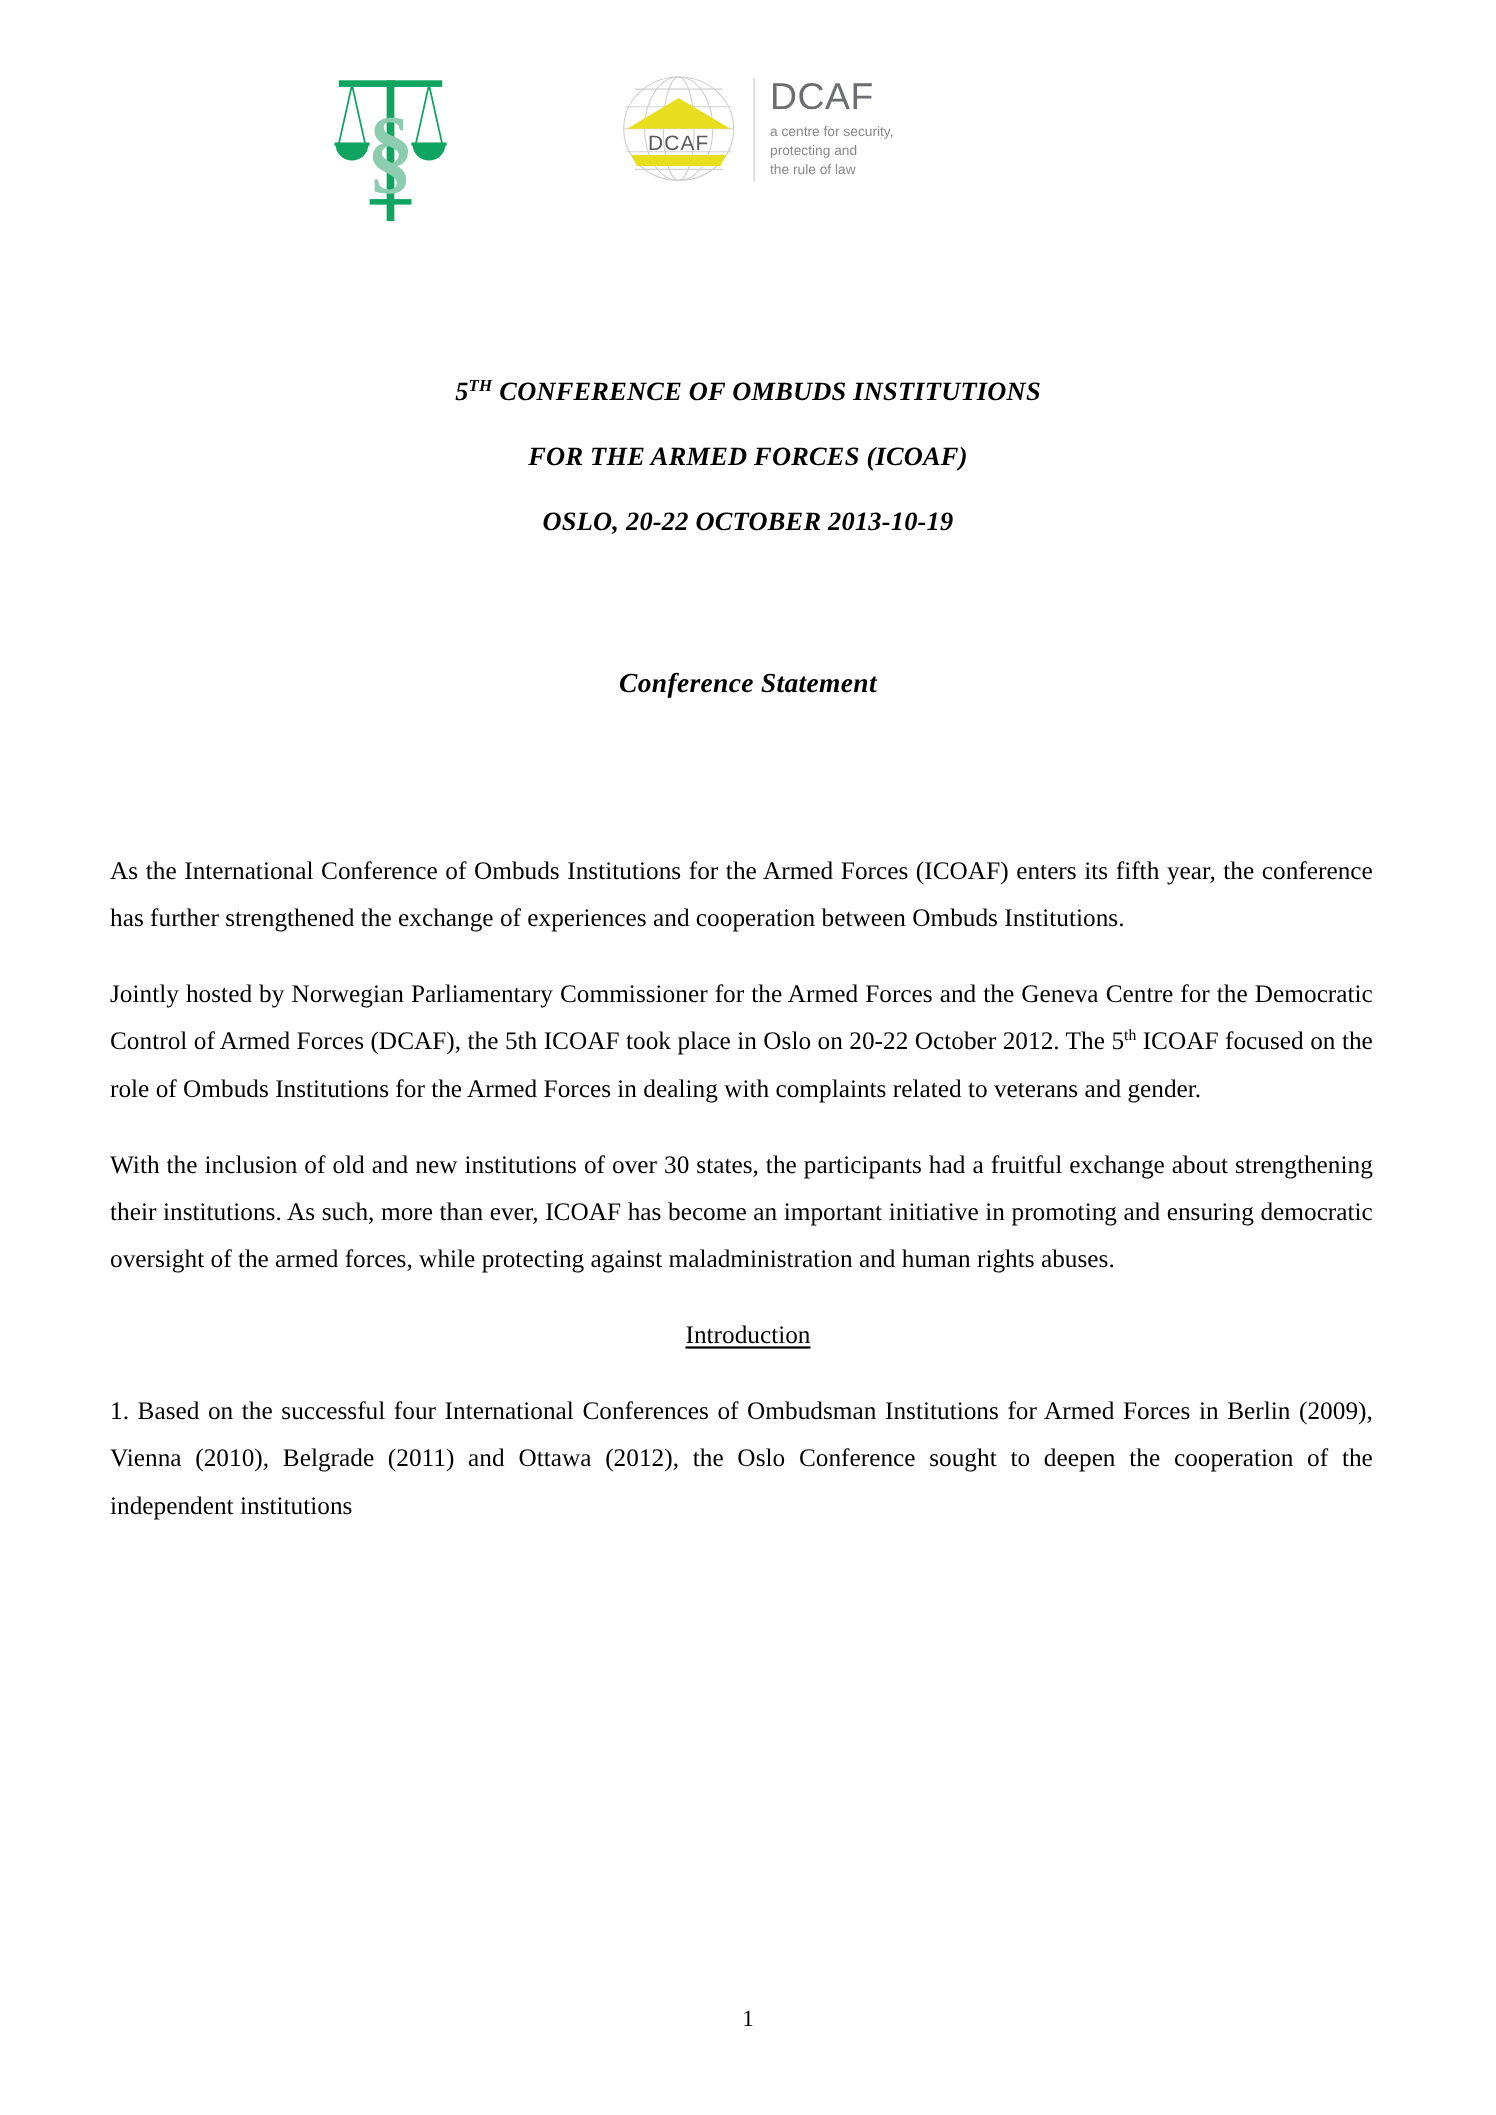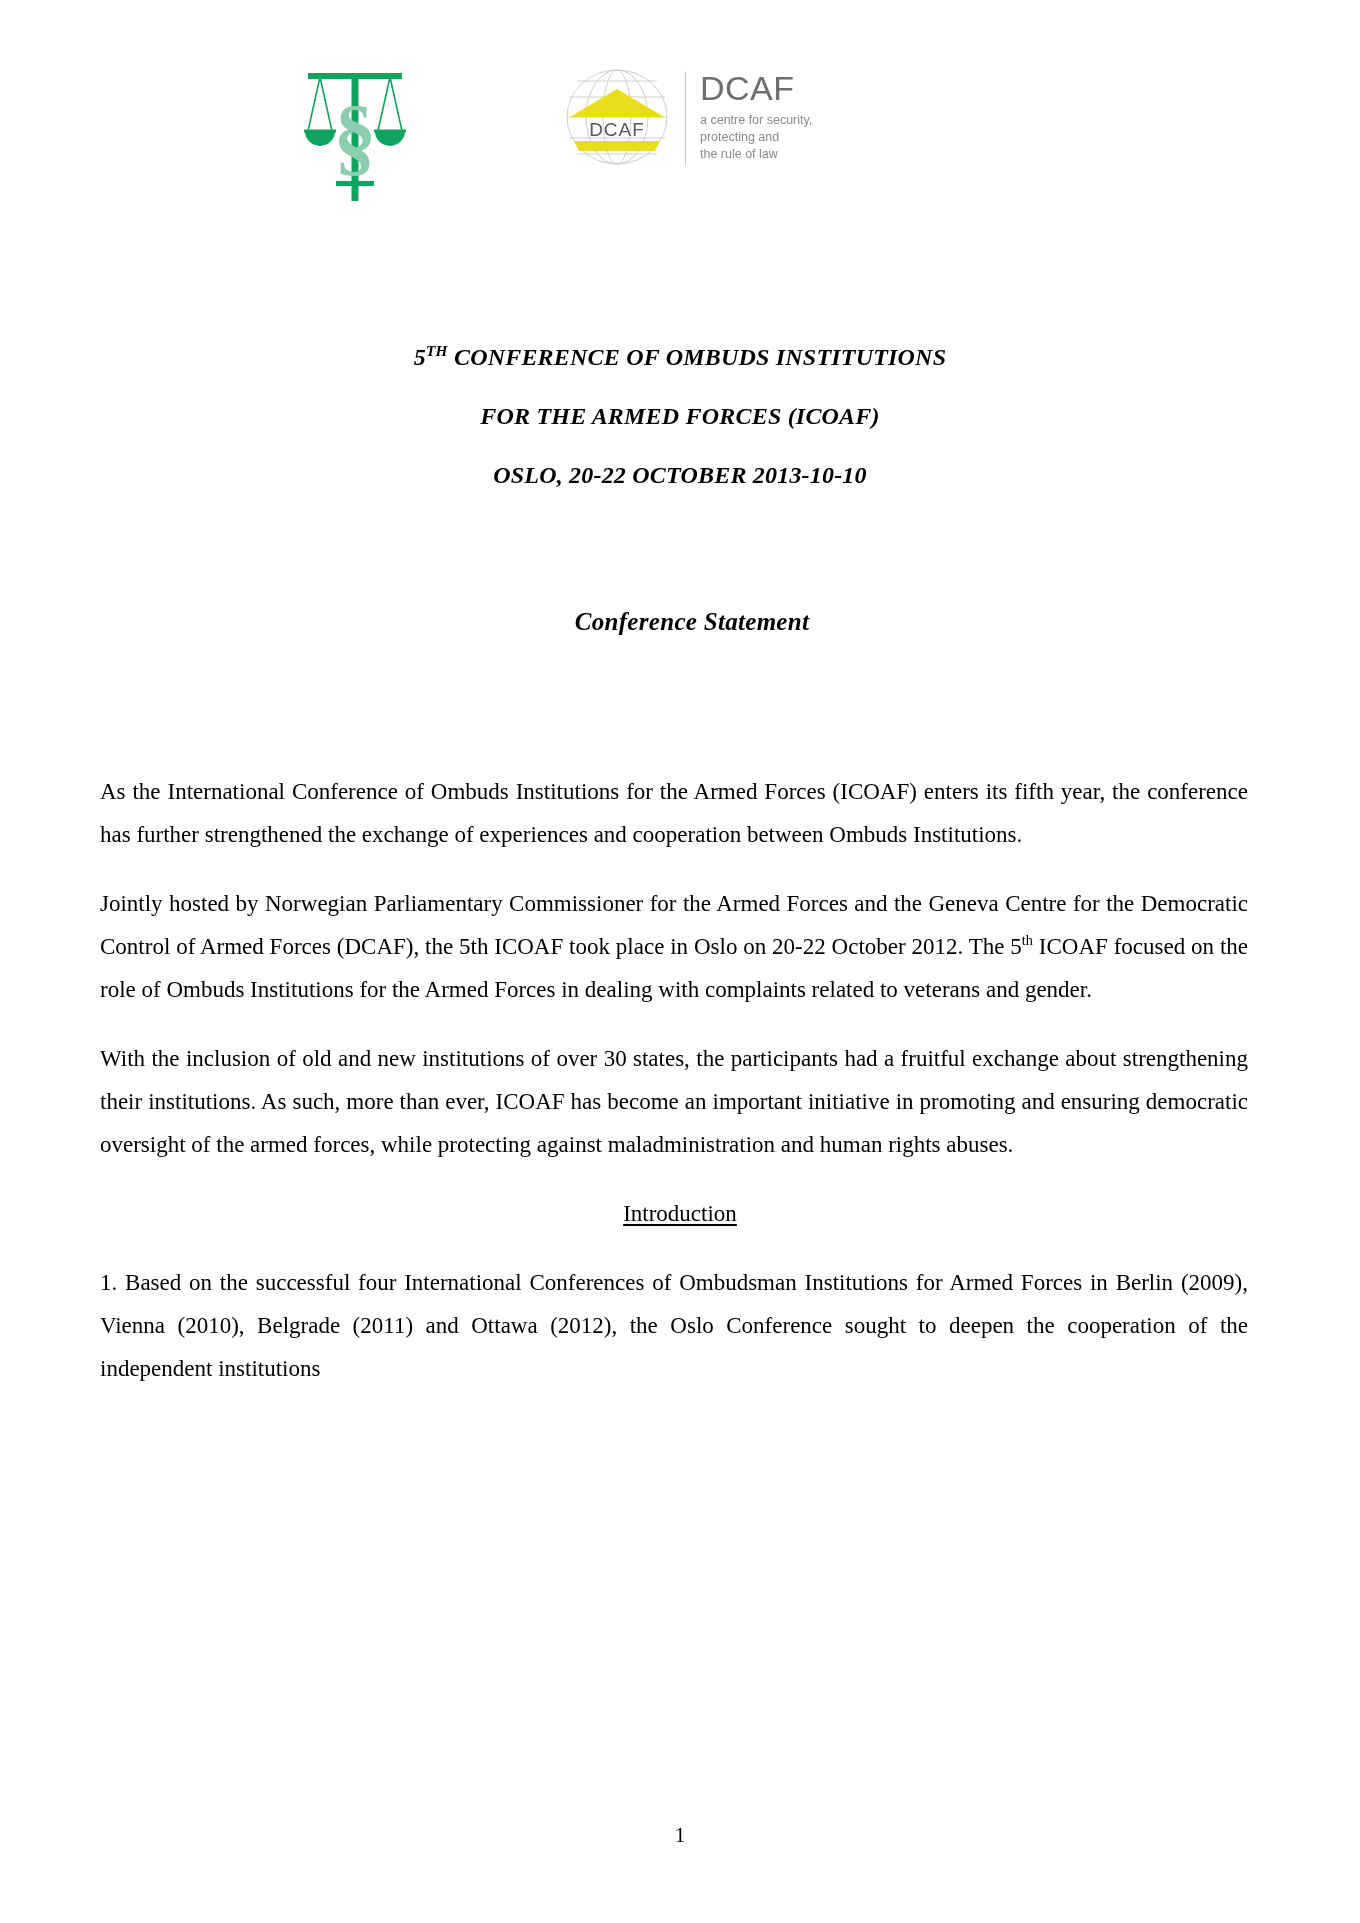--- a/index.html
+++ b/index.html
@@ -101,21 +101,21 @@
     white-space: nowrap;
   }
   .title-line sup {
     font-size: 0.64em;
     vertical-align: super;
     line-height: 0;
   }
   .statement-title {
     position: absolute;
     top: 608px;
-    left: 112px;
+    left: 100px;
     width: 1160px;
     text-align: center;
     font-style: italic;
     font-weight: bold;
     font-size: 25px;
     letter-spacing: 0.3px;
   }
 
   
   .body-block {
@@ -220,21 +220,21 @@
           <div>the rule of law</div>
         </div>
       </div>
 
     </div>
   </div>
 
   <div class="title-block">
     <div class="title-line"><span>5</span><sup>TH</sup><span> CONFERENCE OF OMBUDS INSTITUTIONS</span></div>
     <div class="title-line">FOR THE ARMED FORCES (ICOAF)</div>
-    <div class="title-line">OSLO, 20-22 OCTOBER 2013-10-10</div>
+    <div class="title-line">OSLO, 20-22 OCTOBER 2013-10-19</div>
   </div>
 
   <div class="statement-title">Conference Statement</div>
 
   <div class="body-block">
 
     <p class="para">As the International Conference of Ombuds Institutions for the Armed Forces (ICOAF) enters its fifth year, the conference has further strengthened the exchange of experiences and cooperation between Ombuds Institutions.</p>
 
     <p class="para"><span>Jointly hosted by Norwegian Parliamentary Commissioner for the Armed Forces and the Geneva Centre for the Democratic Control of Armed Forces (DCAF), the 5th ICOAF took place in Oslo on 20-22 October 2012. The 5</span><sup>th</sup><span> ICOAF focused on the role of Ombuds Institutions for the Armed Forces in dealing with complaints related to veterans and gender.</span></p>
 

